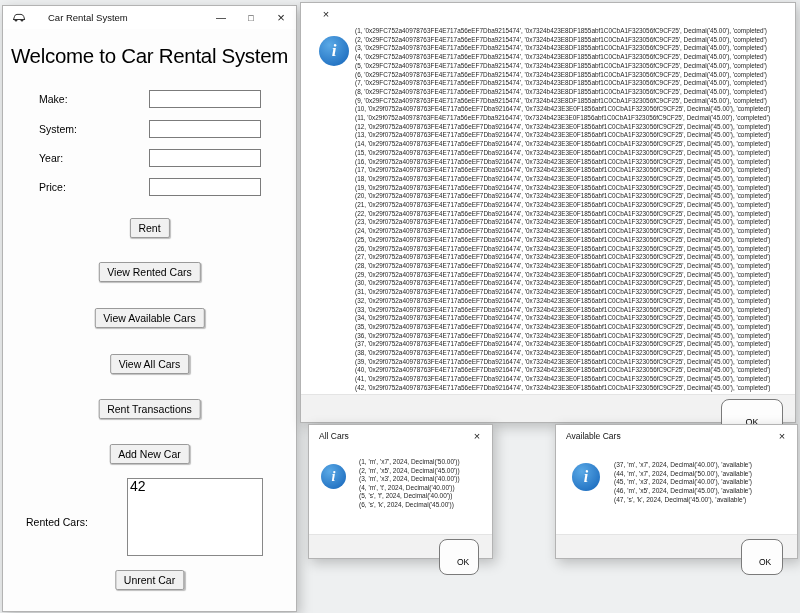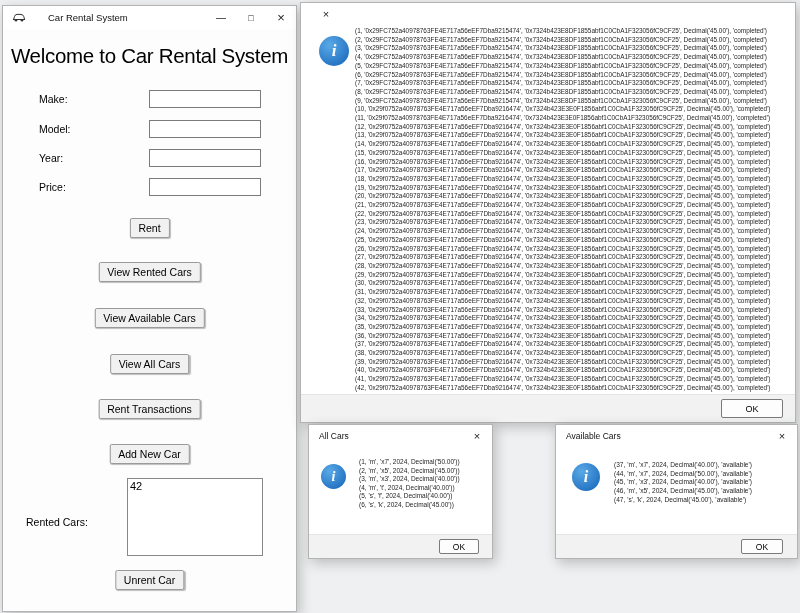--- a/index.html
+++ b/index.html
@@ -21,28 +21,28 @@
   .dialog-title { font-size:8.5px; color:#111; flex:1; white-space:nowrap; }
   .dlgbtn { width:30px; height:100%; display:flex; align-items:center; justify-content:center; font-size:11px; color:#222; }
 
   
   .main-window { left:2px; top:5px; width:295px; height:607px; }
   .main-body { position:absolute; top:23px; left:0; right:0; bottom:0; background:#fdfdfd; }
   .heading { position:absolute; top:15px; left:0; width:100%; text-align:center; font-size:20.5px; font-weight:500; letter-spacing:-0.3px; color:#000; white-space:nowrap; }
   .field-label { position:absolute; left:36px; font-size:10.5px; color:#000; }
   .field-input { position:absolute; left:146px; width:112px; height:18px; border:1px solid #7b7b7b; background:#fff; font-size:10px; padding:1px 3px; font-family:inherit; }
   .btn { position:absolute; left:50%; transform:translateX(-50%); background:#f1f1f1; border:1px solid #9a9a9a; border-radius:2px; box-shadow:1px 1px 1px rgba(0,0,0,0.25); font-size:10.5px; padding:3px 8px; white-space:nowrap; color:#000; font-family:inherit; }
-  .listbox { position:absolute; left:124px; top:449px; width:136px; height:78px; border:1px solid #888; background:#fff; font-size:11px; padding:1px 2px; overflow:hidden; }
+  .listbox { position:absolute; left:124px; top:449px; width:136px; height:78px; border:1px solid #888; background:#fff; font-size:14px; padding:1px 2px; overflow:hidden; }
   .listbox-item { line-height:13px; }
 
   
   .dialog-body { position:absolute; top:21px; left:0; right:0; bottom:0; background:#fff; }
   .info-icon { position:absolute; border-radius:50%; background:radial-gradient(circle at 35% 30%, #5aa9e6, #1262b8); color:#fff; display:flex; align-items:center; justify-content:center; font-family:"Liberation Serif", serif; font-style:italic; font-weight:bold; }
   .dialog-footer { position:absolute; left:0; right:0; bottom:0; background:#f2f2f2; border-top:1px solid #e4e4e4; }
-  .ok-btn { position:absolute; background:#fdfdfd; border:1px solid #7a7a7a; border-radius:2px; font-size:9px; color:#000; font-family:inherit; padding:0; }
+  .ok-btn { position:absolute; background:#fdfdfd; border:1px solid #7a7a7a; border-radius:8px; font-size:9px; color:#000; font-family:inherit; padding:17px; }
 
   
   .tx-dialog { left:300px; top:2px; width:496px; height:421px; }
   .tx-dialog .info-icon { left:18px; top:12px; width:30px; height:30px; font-size:17px; }
   .tx-lines { position:absolute; left:54px; top:3px; font-size:6.4px; line-height:8.7px; white-space:nowrap; color:#1f1f1f; }
   .tx-dialog .dialog-footer { height:28px; }
   .tx-dialog .ok-btn { right:12px; top:4px; width:62px; height:19px; }
 
   
   .all-dialog { left:308px; top:424px; width:185px; height:135px; }
@@ -79,21 +79,21 @@
         <div class="winbtn max">□</div>
         <div class="winbtn close">×</div>
       </div>
     </div>
     <div class="main-body">
       <div class="heading">Welcome to Car Rental System</div>
 
       <span class="field-label" style="top:64px">Make:</span>
       <input class="field-input" style="top: 61px;" value="">
 
-      <span class="field-label" style="top:94px">Model:</span>
+      <span class="field-label" style="top:94px">System:</span>
       <input class="field-input" style="top: 91px;" value="">
 
       <span class="field-label" style="top:123px">Year:</span>
       <input class="field-input" style="top: 120px;" value="">
 
       <span class="field-label" style="top:152px">Price:</span>
       <input class="field-input" style="top: 149px;" value="">
 
       <button class="btn" style="top:189px">Rent</button>
       <button class="btn" style="top:233px">View Rented Cars</button>

